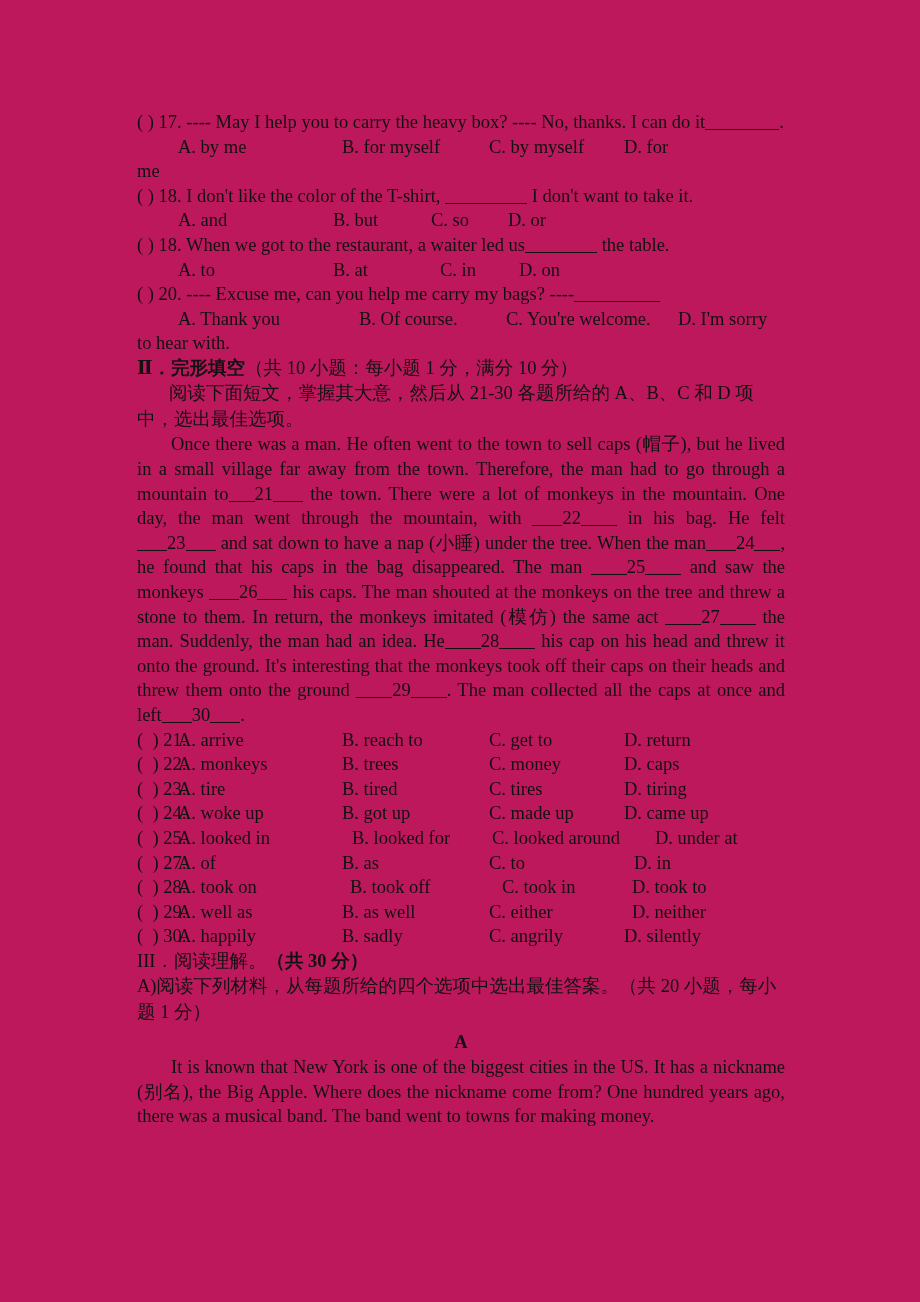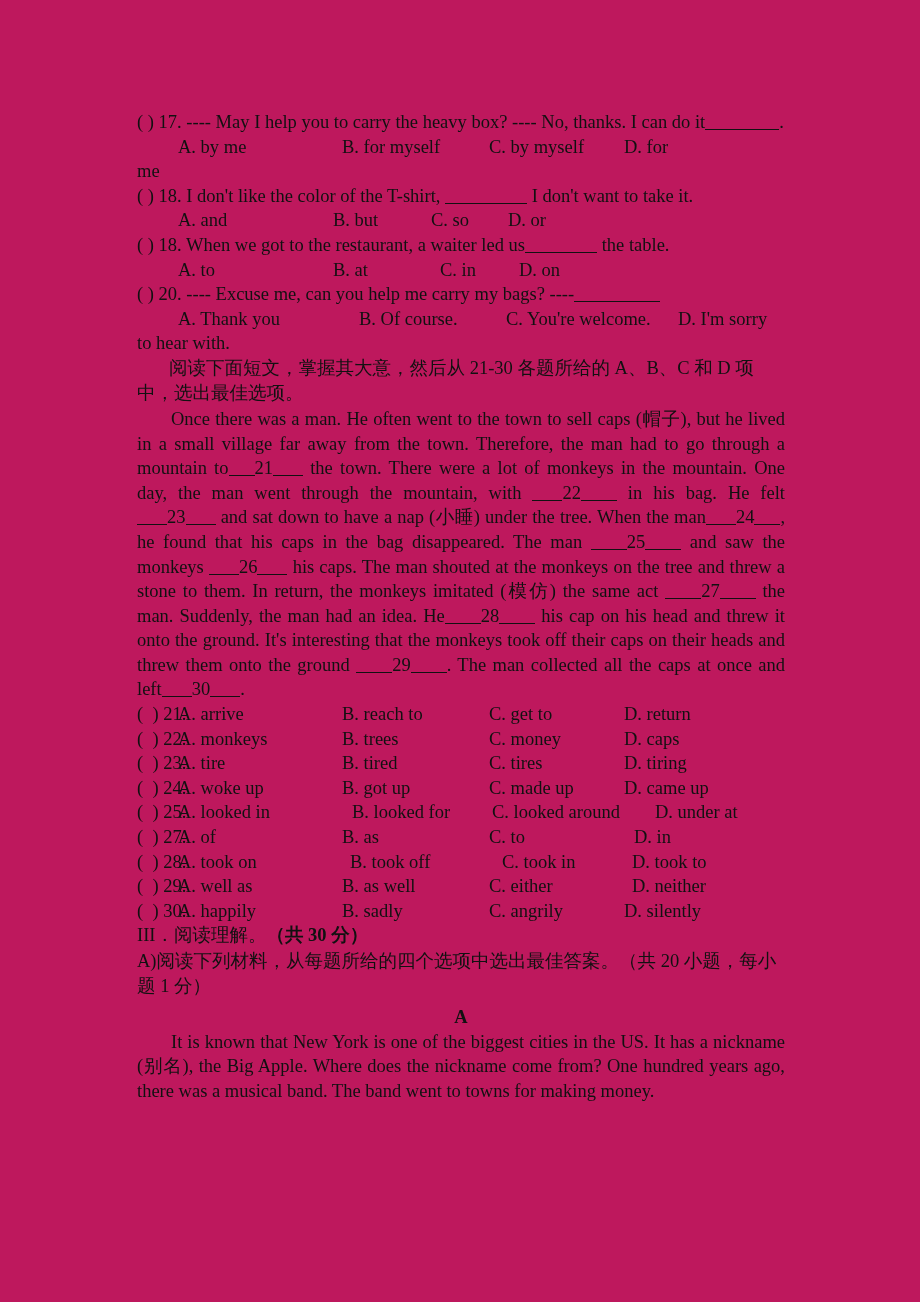--- a/index.html
+++ b/index.html
@@ -137,20 +137,21 @@
       <span>(  ) 20.</span> <span>---- Excuse me, can you help me carry my bags?</span><span>        </span><span>----</span><span class="blank w4"></span>
     </div>
     <div class="opt-row">
       <span class="c-a">A. Thank you</span>
       <span style="left:222px">B. Of course.</span>
       <span style="left:369px">C. You're welcome.</span>
       <span style="left:541px">D. I'm sorry</span>
     </div>
     <div class="line">to hear with.</div>
 
+    <div class="cn"><span class="bold" style="font-weight:bold">Ⅱ．完形填空</span><span>（共 10 小题：每小题 1 分，满分 10 分）</span></div>
     <div class="cn indent">阅读下面短文，掌握其大意，然后从 21-30 各题所给的 A、B、C 和 D 项中，选出最佳选项。</div>
 
     <p class="para indent"><span>Once there was a man. He often went to the town to sell caps (帽子), but he lived in a small village far away from the town. Therefore, the man had to go through a mountain to</span><span class="cb"><u class="s"></u><span>21</span><u class="m"></u></span> <span>the town. There were a lot of monkeys in the mountain. One day, the man went through the mountain, with</span> <span class="cb"><u class="m"></u><span>22</span><u class="l"></u></span> <span>in his bag. He felt</span> <span class="cb"><u class="m"></u><span>23</span><u class="m"></u></span> <span>and sat down to have a nap (小睡) under the tree. When the man</span><span class="cb"><u class="m"></u><span>24</span><u class="s"></u></span><span>, he found that his caps in the bag disappeared. The man</span> <span class="cb"><u class="l"></u><span>25</span><u class="l"></u></span> <span>and saw the monkeys</span> <span class="cb"><u class="m"></u><span>26</span><u class="m"></u></span> <span>his caps. The man shouted at the monkeys on the tree and threw a stone to them. In return, the monkeys imitated (模仿) the same act</span> <span class="cb"><u class="l"></u><span>27</span><u class="l"></u></span> <span>the man. Suddenly, the man had an idea. He</span><span class="cb"><u class="l"></u><span>28</span><u class="l"></u></span> <span>his cap on his head and threw it onto the ground. It's interesting that the monkeys took off their caps on their heads and threw them onto the ground</span> <span class="cb"><u class="l"></u><span>29</span><u class="l"></u></span><span>. The man collected all the caps at once and left</span><span class="cb"><u class="m"></u><span>30</span><u class="m"></u></span><span>.</span></p>
 
     <div>
       <div class="opt-row">
         <span class="c-tag">(  ) 21.</span>
         <span class="c-a">A. arrive</span>
         <span class="c-b">B. reach to</span>
         <span class="c-c">C. get to</span>

